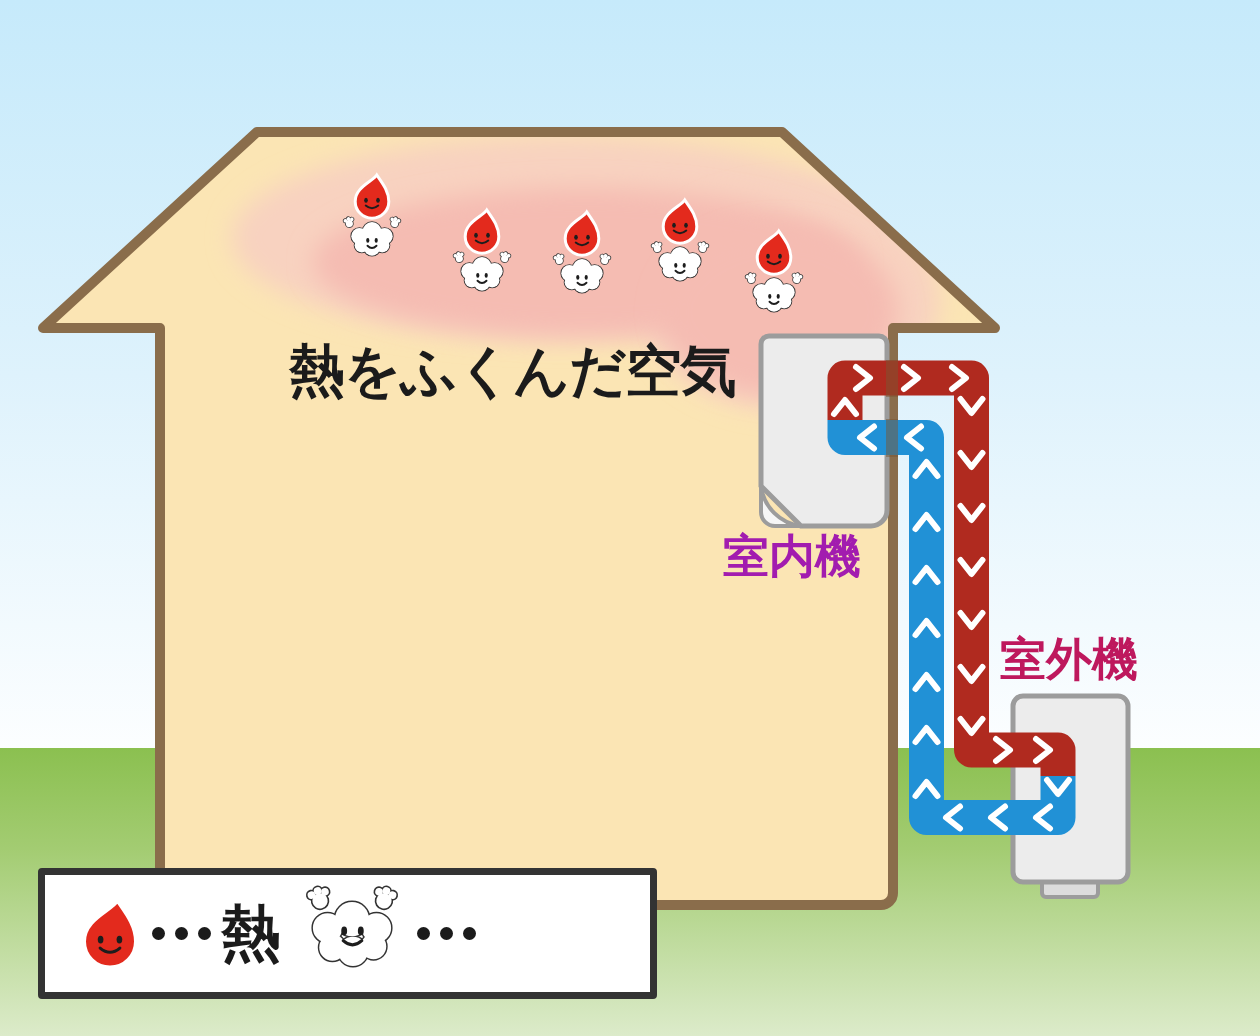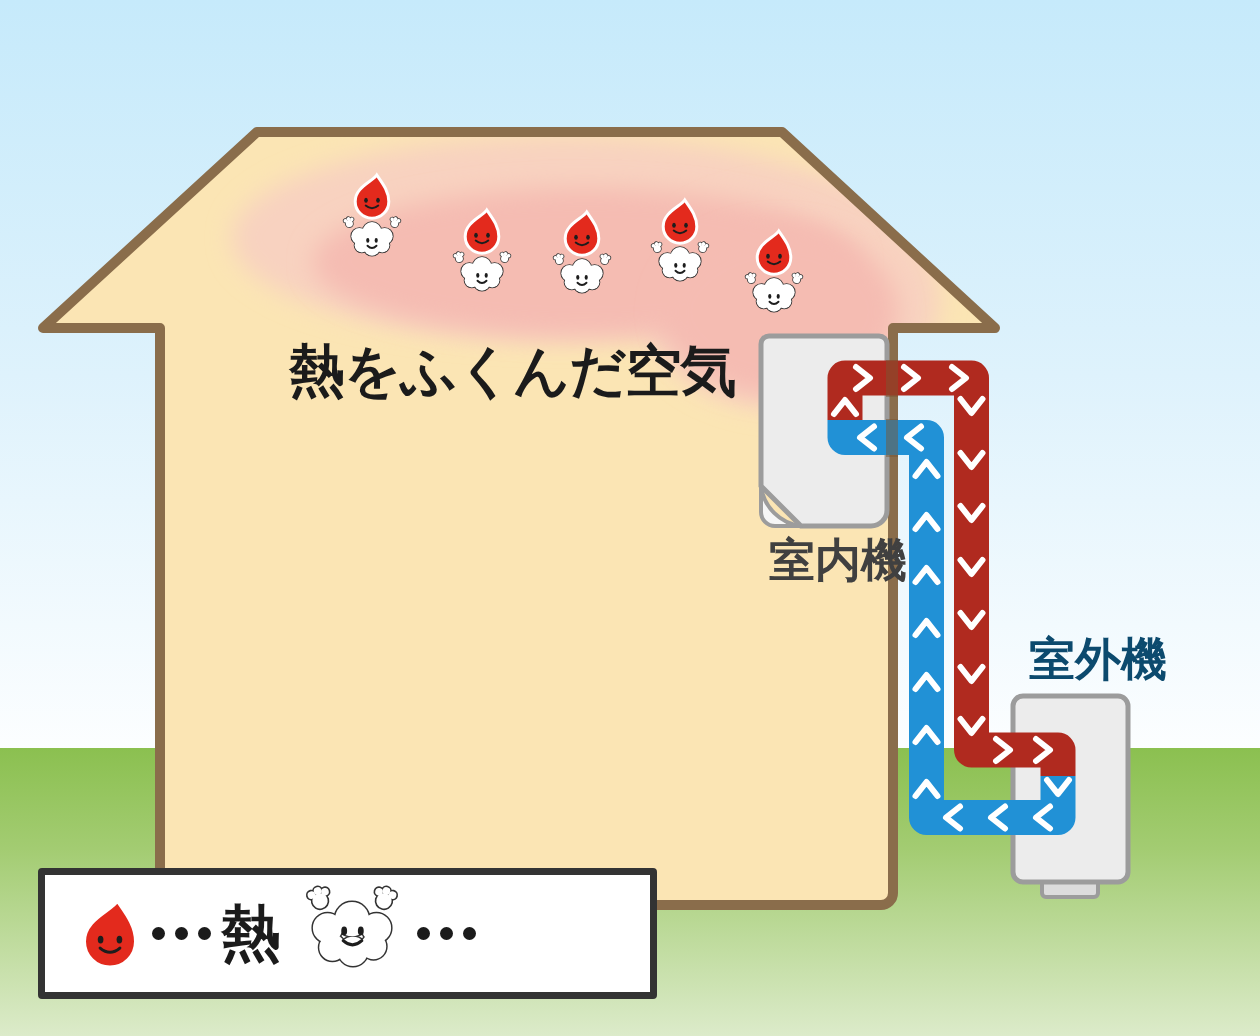--- a/index.html
+++ b/index.html
@@ -25,22 +25,22 @@
   .co{fill:#fff;stroke:#333;stroke-width:3;}
   .cf{fill:#fff;}
   .ho{fill:#fff;stroke:#333;stroke-width:2.6;}
   .eye{fill:#1d1d1d;}
   .smile{fill:none;stroke:#1d1d1d;stroke-width:3.2;stroke-linecap:round;}
 
   
   .lbl{position:absolute;color:var(--text,#1b1b1b);font-weight:900;white-space:nowrap;
        line-height:1;letter-spacing:0;}
   .lbl-heated{left:289px;top:343px;font-size:56px;letter-spacing:-1px;}
-  .lbl-indoor{left:769px;top:537px;font-size:46px;color:#404040;}
-  .lbl-outdoor{left:1000px;top:636px;font-size:46px;color:#0c4a6e;margin-left:29px;}
+  .lbl-indoor{left:723px;top:537px;font-size:46px;color:#a21caf;font-family:Liberation Mono, monospace;}
+  .lbl-outdoor{left:1000px;top:636px;font-size:46px;color:#be185d;}
 
   
   .legend{
     position:absolute;left:38px;top:868px;width:619px;height:131px;box-sizing:border-box;
     background:#fff;border:7px solid var(--legend-border,#333);border-radius:4px;
     display:flex;align-items:center;padding-left:33px;
   }
   .legend .lg-label{font-size:60px;font-weight:900;color:var(--text,#1b1b1b);line-height:1;}
   .dots{display:flex;gap:10px;margin:0 10px;}
   .dots .dot{width:13px;height:13px;border-radius:50%;background:var(--text,#1b1b1b);}

